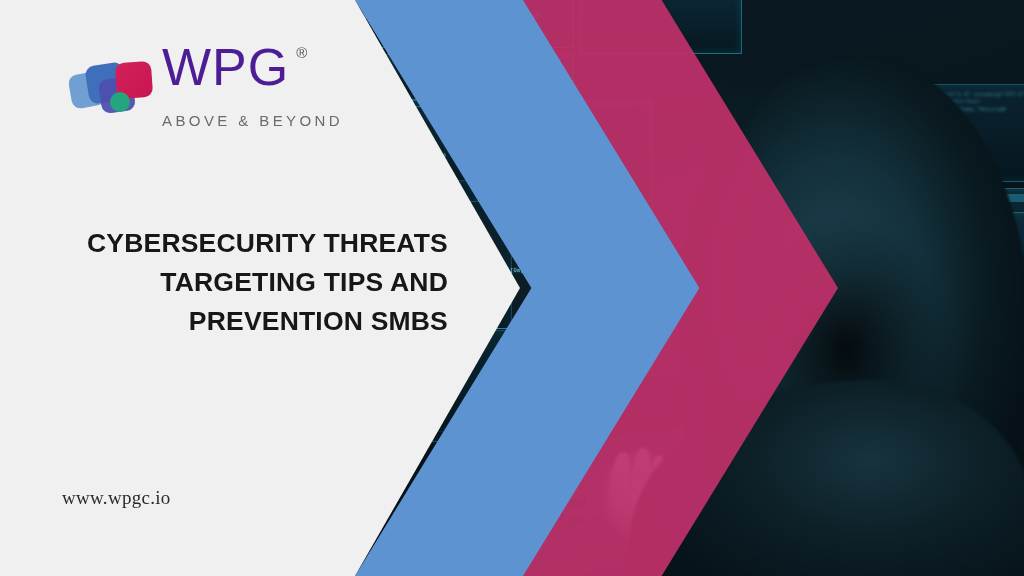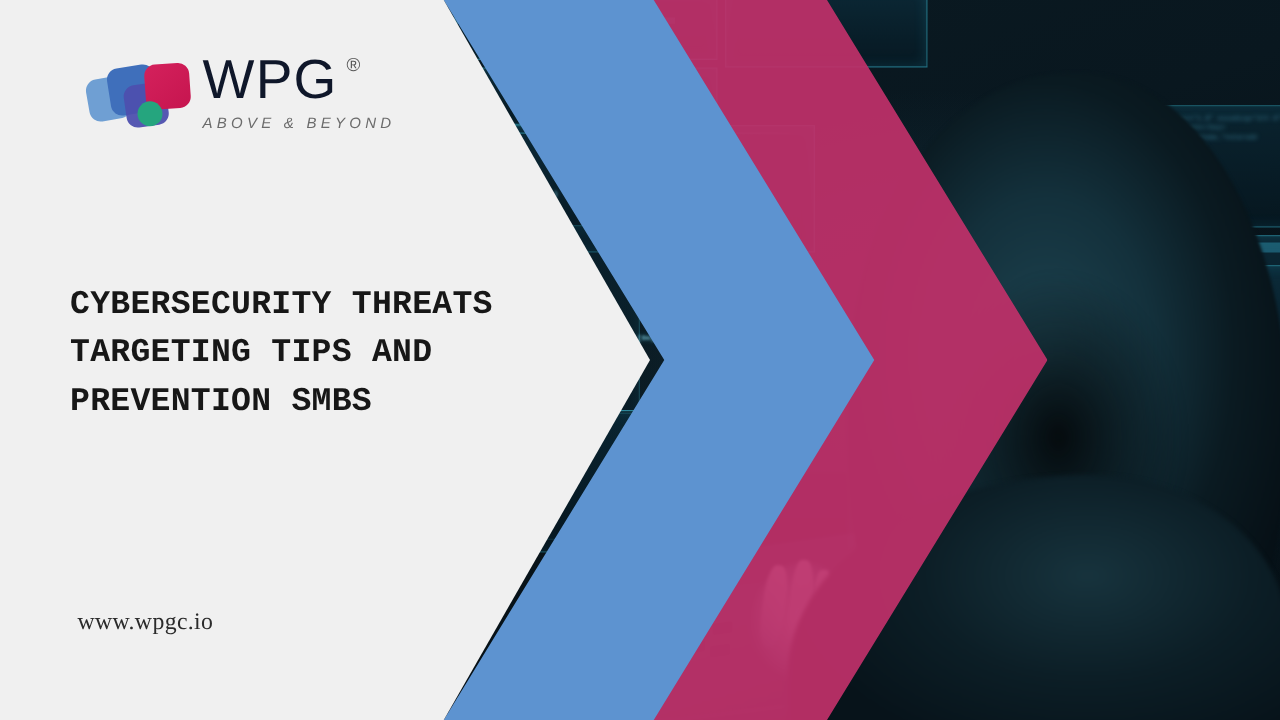--- a/index.html
+++ b/index.html
@@ -90,28 +90,28 @@
   .logo-mark{position:relative;width:78px;height:62px;}
   .sq{position:absolute;border-radius:9px;}
   .sq1{width:34px;height:34px;left:0;top:19px;background:#6f9fd3;transform:rotate(-10deg);}
   .sq2{width:38px;height:38px;left:17px;top:10px;background:#3f6fbb;transform:rotate(-9deg);}
   .sq3{width:34px;height:34px;left:30px;top:24px;background:#4d4fae;transform:rotate(-8deg);opacity:.95;}
   .sq4{width:36px;height:36px;left:46px;top:8px;background:#d51f55;transform:rotate(-4deg);
        background:linear-gradient(140deg,#d4215c,#c6154f);}
   .dot{position:absolute;width:20px;height:20px;border-radius:50%;background:#25a57e;left:40px;top:38px;}
   .logo-text{display:flex;flex-direction:column;}
   .wpg-row{display:flex;align-items:flex-start;}
-  .wpg{font-size:44px;font-weight:400;color:#0f172a;letter-spacing:1px;line-height:.98;}
+  .wpg{font-size:52px;font-weight:400;color:#4c1d95;letter-spacing:1px;line-height:.98;}
   .reg{font-size:15px;color:#555;margin-left:7px;margin-top:2px;}
-  .tag{font-size:12px;color:#6b6b6b;letter-spacing:3.4px;margin-top:6px;font-weight:400;font-style:italic;}
+  .tag{font-size:15px;color:#6b6b6b;letter-spacing:3.4px;margin-top:19px;font-weight:400;}
 
   .headline{
     position:absolute;left:56px;top:224px;width:392px;
-    text-align:left;color:#171717;
-    font-size:26.5px;font-weight:700;line-height:1.48;letter-spacing:.2px;font-family:Liberation Mono, monospace;
+    text-align:right;color:#171717;
+    font-size:26.5px;font-weight:700;line-height:1.48;letter-spacing:.2px;
   }
   .url{position:absolute;left:62px;top:487px;font-size:19px;color:#2b2b2b;letter-spacing:.3px;font-family:Liberation Serif, serif;}
 </style>
 </head>
 <body>
 
 <div id="canvas">
 
   <div class="photo">
 

